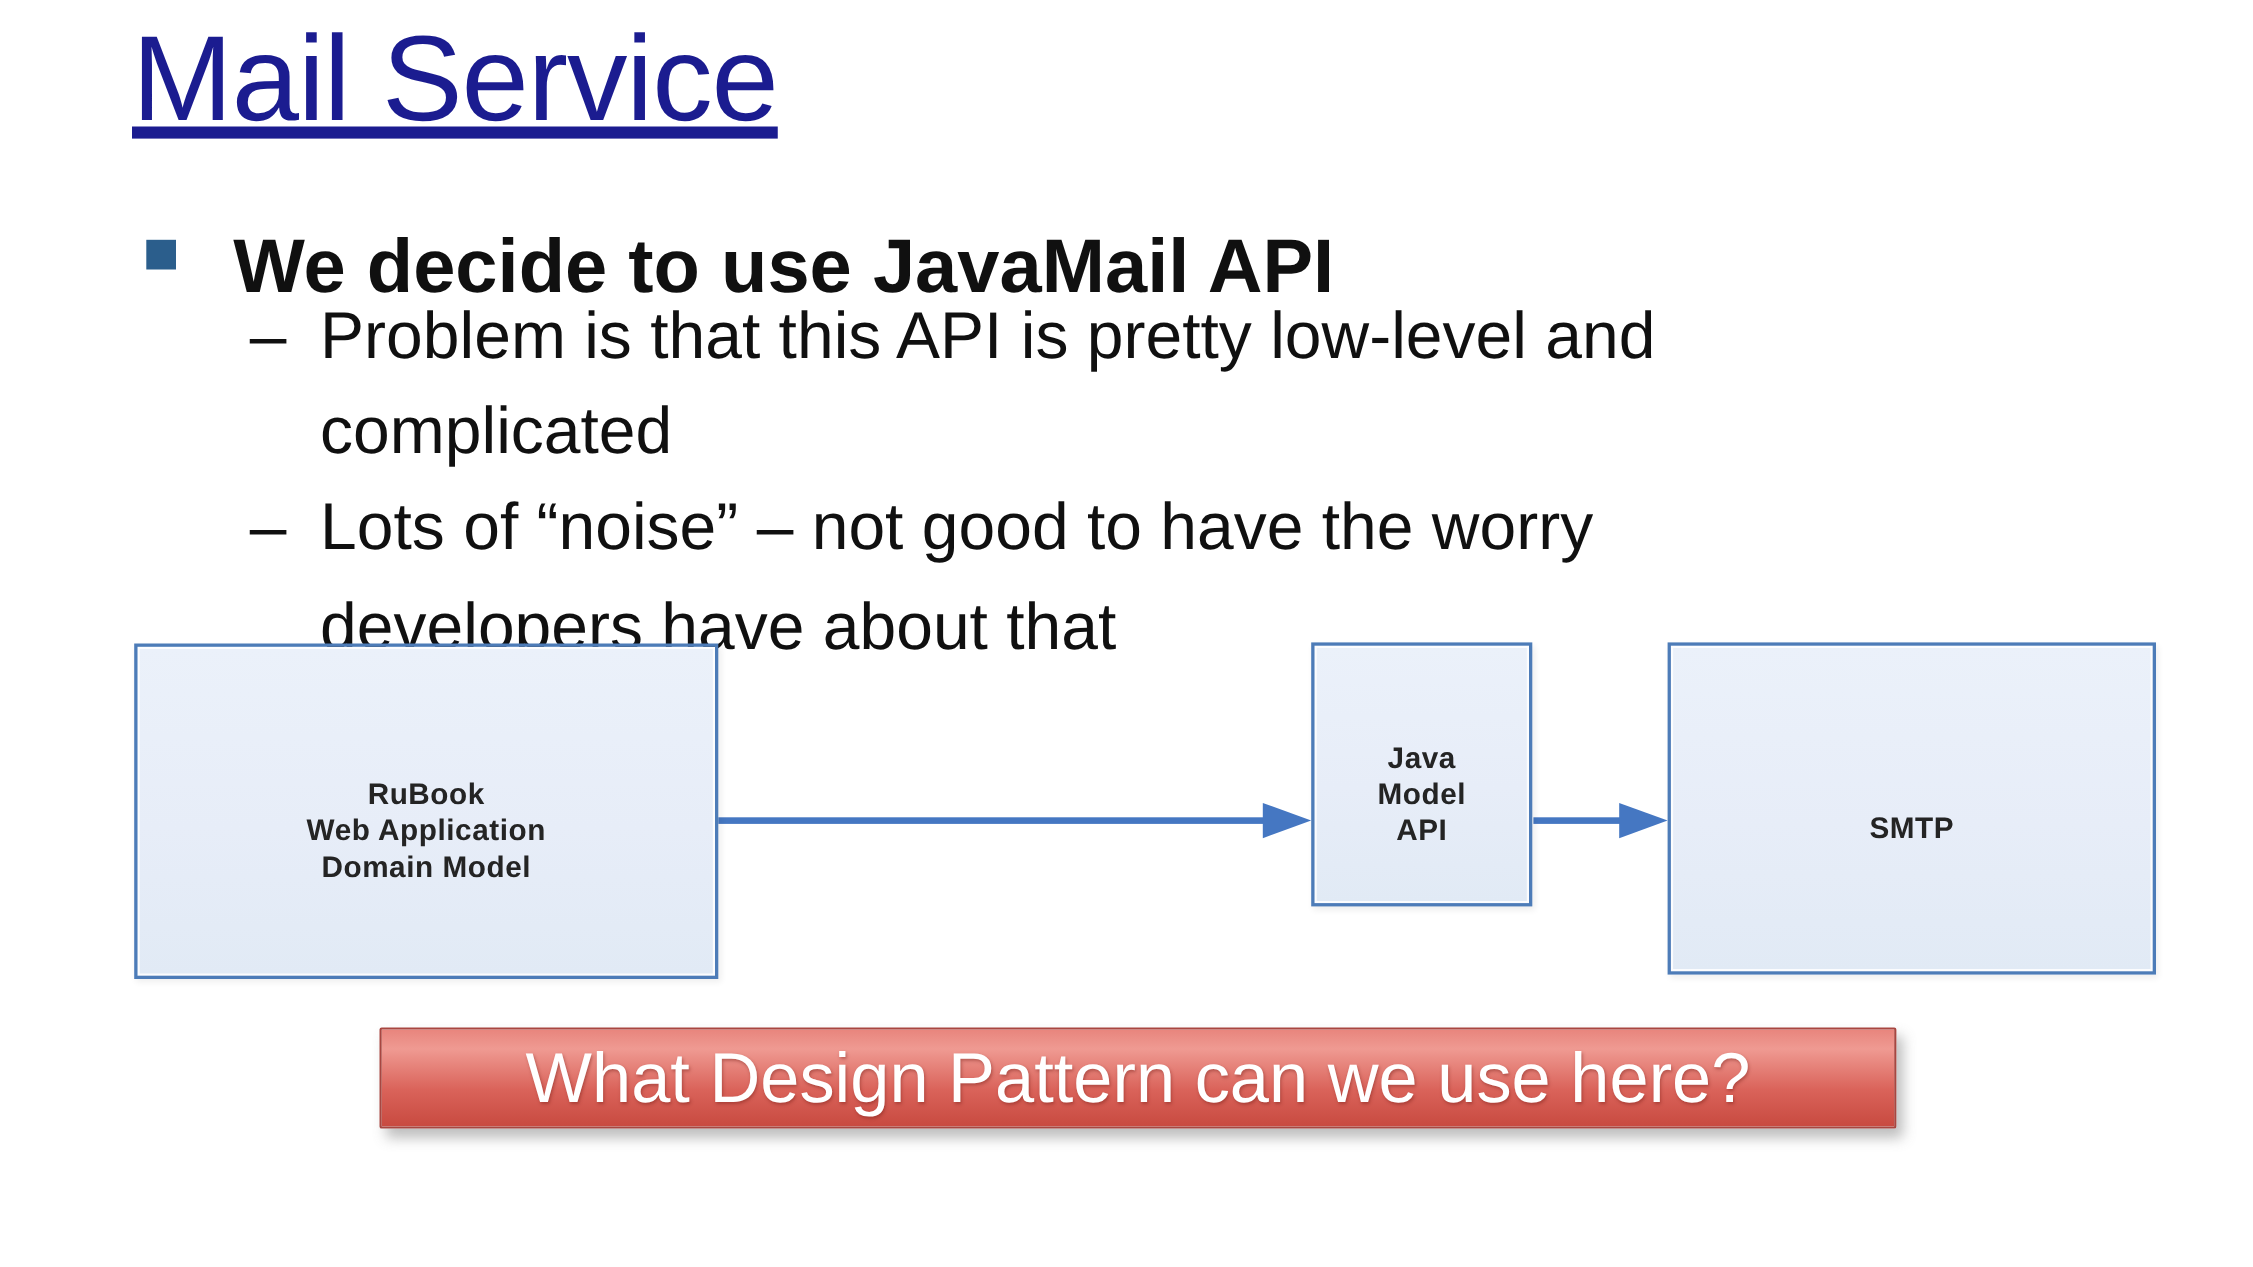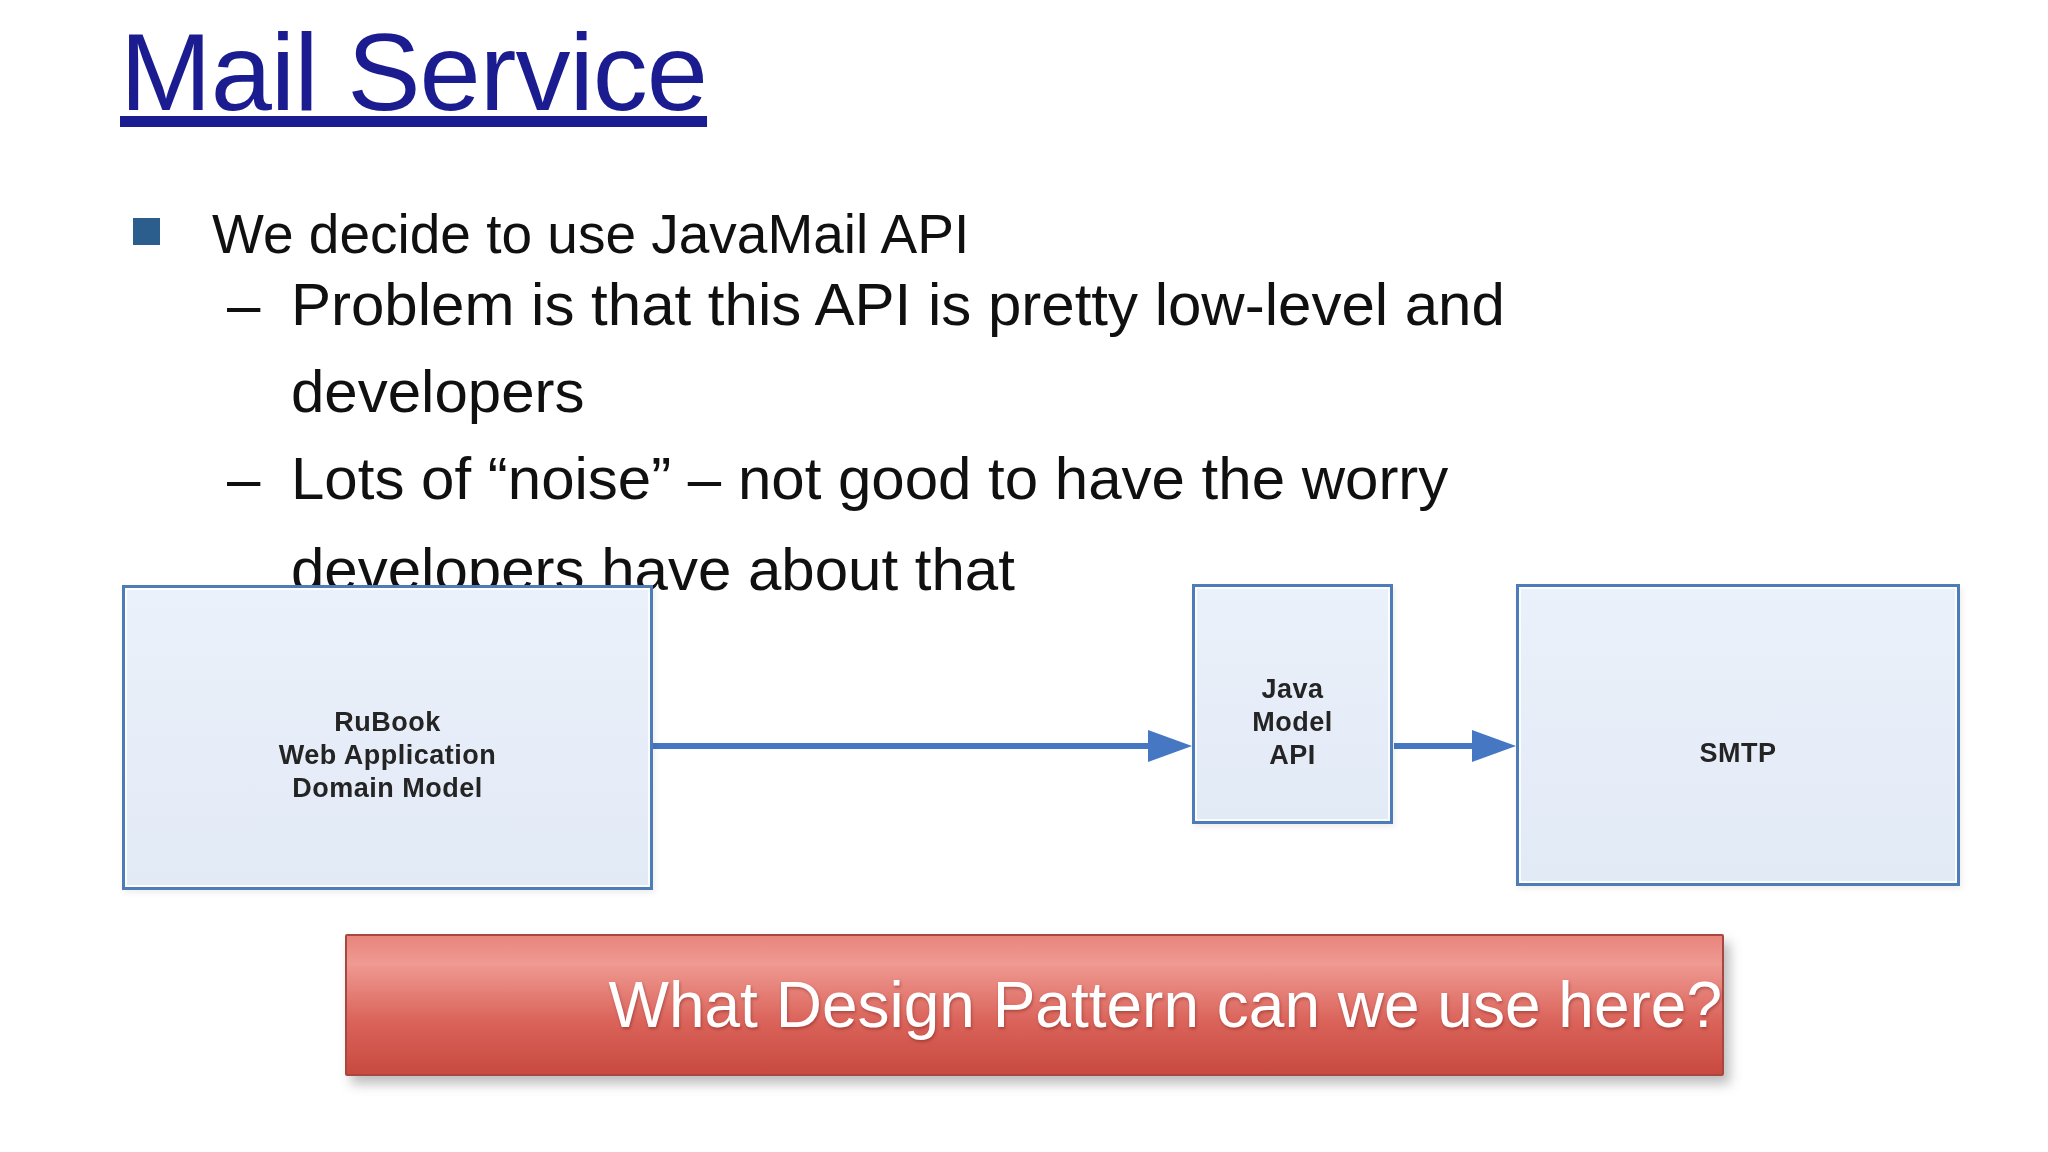--- a/index.html
+++ b/index.html
@@ -18,21 +18,21 @@
     color:#1b1c90;letter-spacing:-1px;white-space:nowrap;text-decoration:underline;
   }
 
   
   .bullet-square{
     position:absolute;left:133px;top:218px;width:27px;height:27px;
     background:#2b5e8c;
   }
   .bullet-main{
     position:absolute;left:212px;top:202px;
-    font-size:55px;color:#101010;white-space:nowrap;
+    font-size:69px;color:#101010;white-space:nowrap;font-weight:bold;
   }
   .subline{position:absolute;font-size:60px;color:#101010;white-space:nowrap;}
   .subline .dash{position:absolute;left:227px;top:0;}
   .subline .txt{position:absolute;left:291px;top:0;}
   .sub-l1{top:270px;}
   .sub-l2{top:357px;}
   .sub-l3{top:444px;}
   .sub-l4{top:535px;}
 
   
@@ -61,25 +61,25 @@
   }
   .arrow-1{left:653px;top:730px;width:539px;height:32px;}
   .arrow-1 .shaft{width:497px;}
   .arrow-1 .head{left:495px;}
   .arrow-2{left:1394px;top:730px;width:122px;height:32px;}
   .arrow-2 .shaft{width:82px;}
   .arrow-2 .head{left:78px;}
 
   
   .banner{
-    position:absolute;left:345px;top:934px;width:1379px;height:142px;
+    position:absolute;left:345px;top:934px;width:1379px;height:92px;
     background:linear-gradient(180deg,#e8857d 0%,#ef9a92 20%,#da635a 62%,#c84a40 100%);
     border:2px solid #a84640;border-radius:2px;
     box-shadow:6px 8px 12px rgba(110,110,110,0.45);
-    display:flex;align-items:center;justify-content:flex-end;
+    display:flex;align-items:center;justify-content:center;
     z-index:6;box-sizing:border-box;
   }
   .banner .banner-text{
     color:#ffffff;font-size:64px;white-space:nowrap;
     text-shadow:1px 2px 3px rgba(120,30,25,0.45);
   }
 </style>
 </head>
 <body>
 
@@ -88,21 +88,21 @@
   <div class="title">Mail Service</div>
 
   <div class="bullet-square"></div>
   <div class="bullet-main">We decide to use JavaMail API</div>
 
   <div class="subline sub-l1">
     <span class="dash">–</span>
     <span class="txt">Problem is that this API is pretty low-level and</span>
   </div>
   <div class="subline sub-l2">
-    <span class="txt">developers</span>
+    <span class="txt">complicated</span>
   </div>
   <div class="subline sub-l3">
     <span class="dash">–</span>
     <span class="txt">Lots of “noise” – not good to have the worry</span>
   </div>
   <div class="subline sub-l4">
     <span class="txt">developers have about that</span>
   </div>
 
   <div class="dbox box-rubook">

